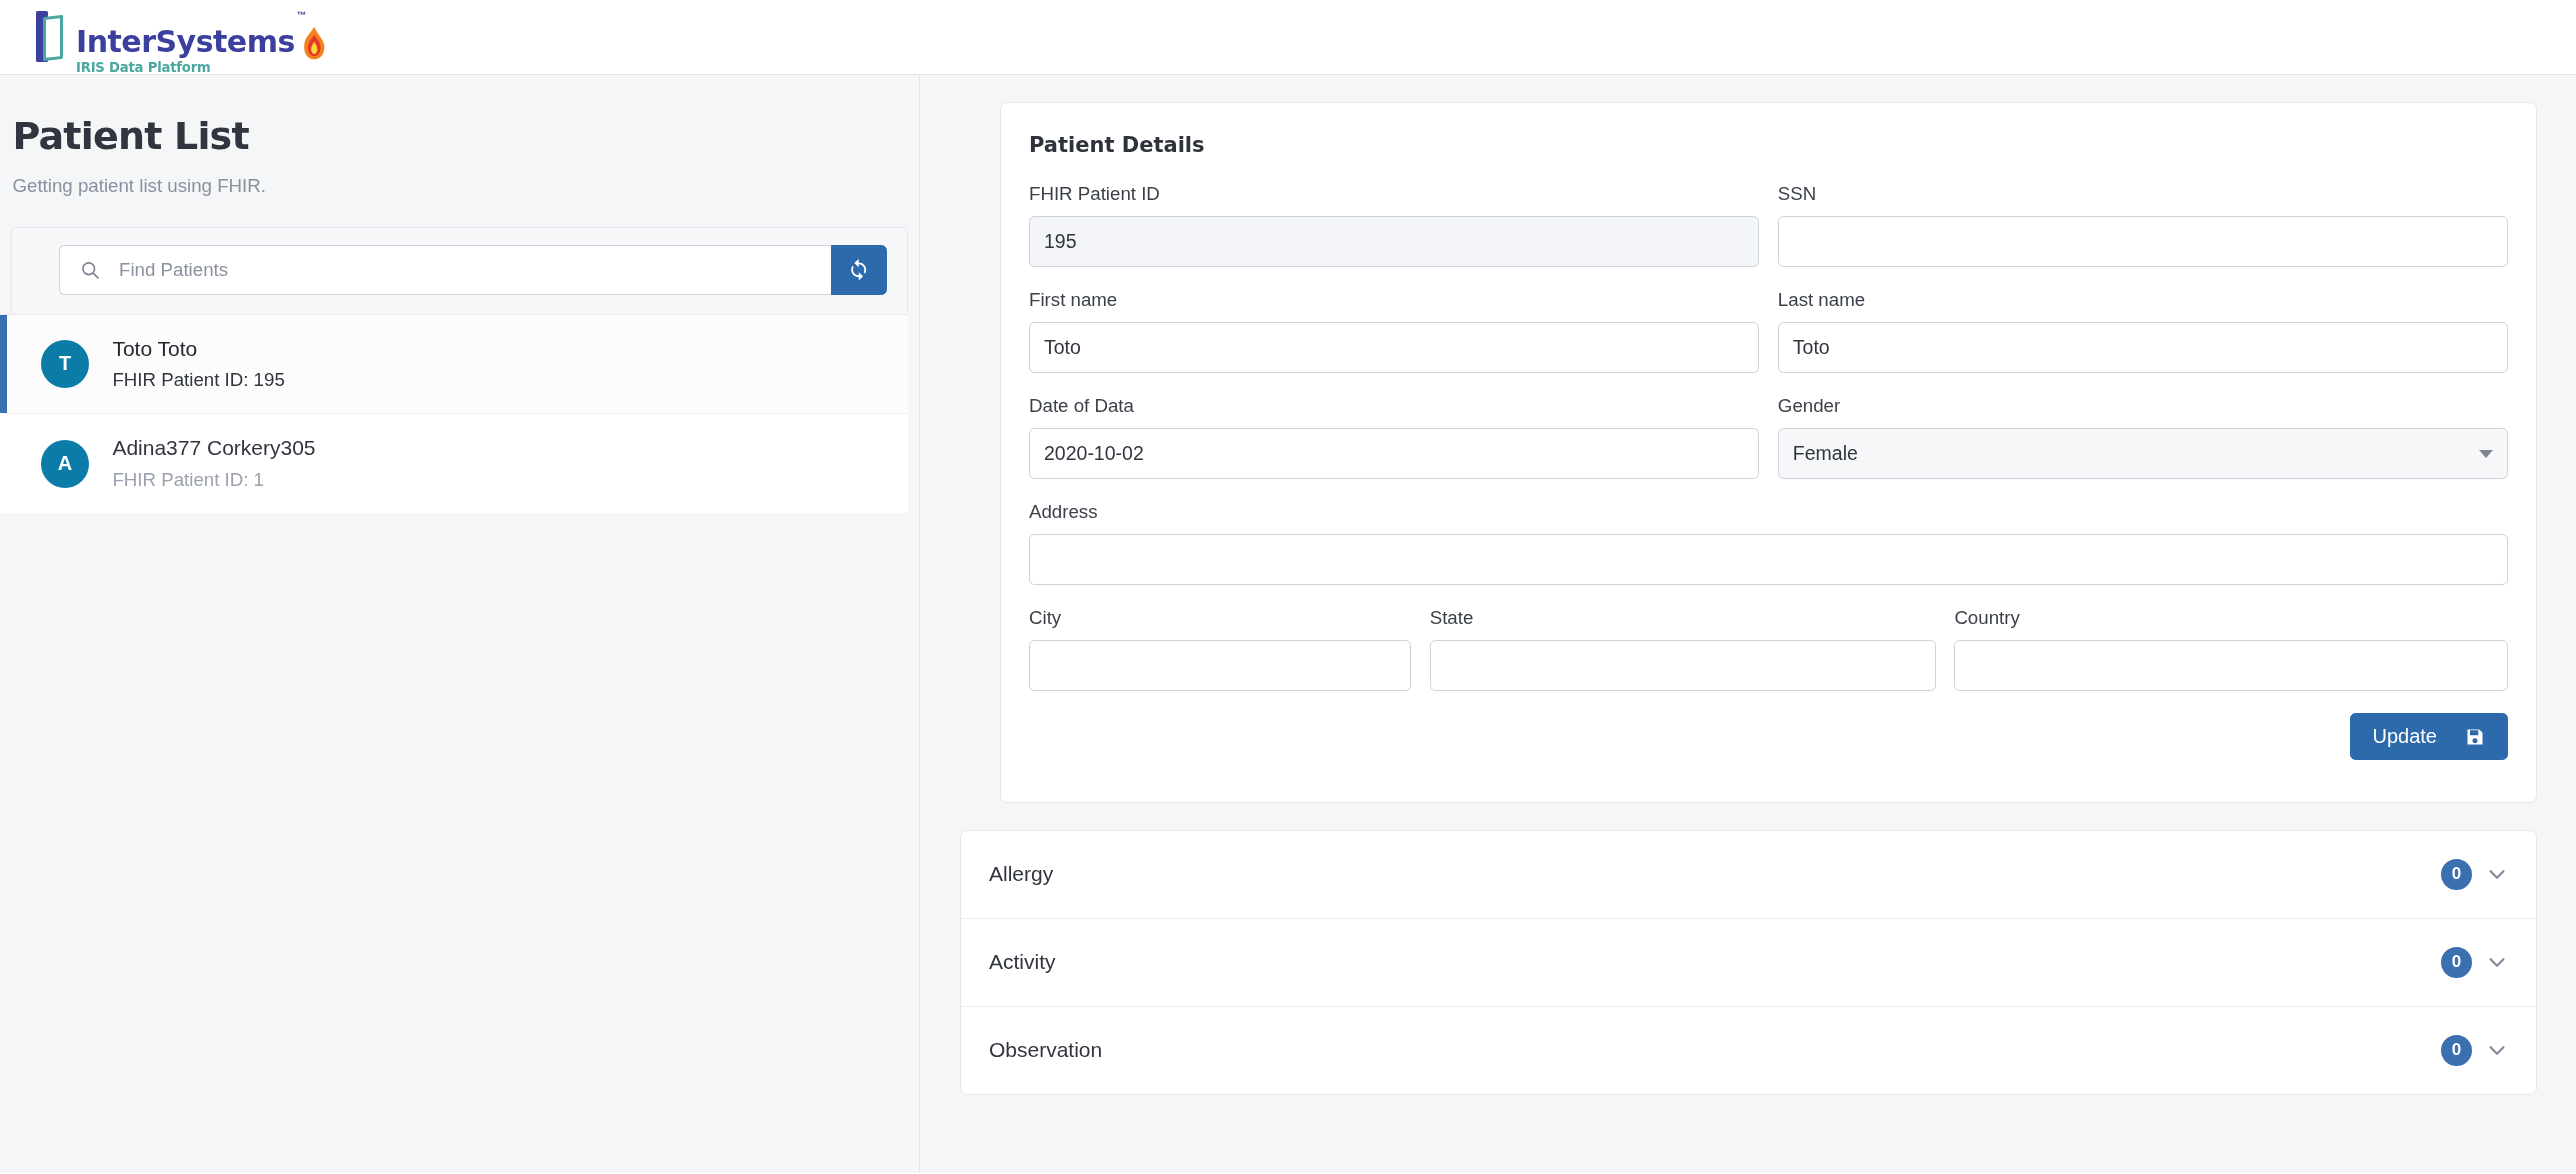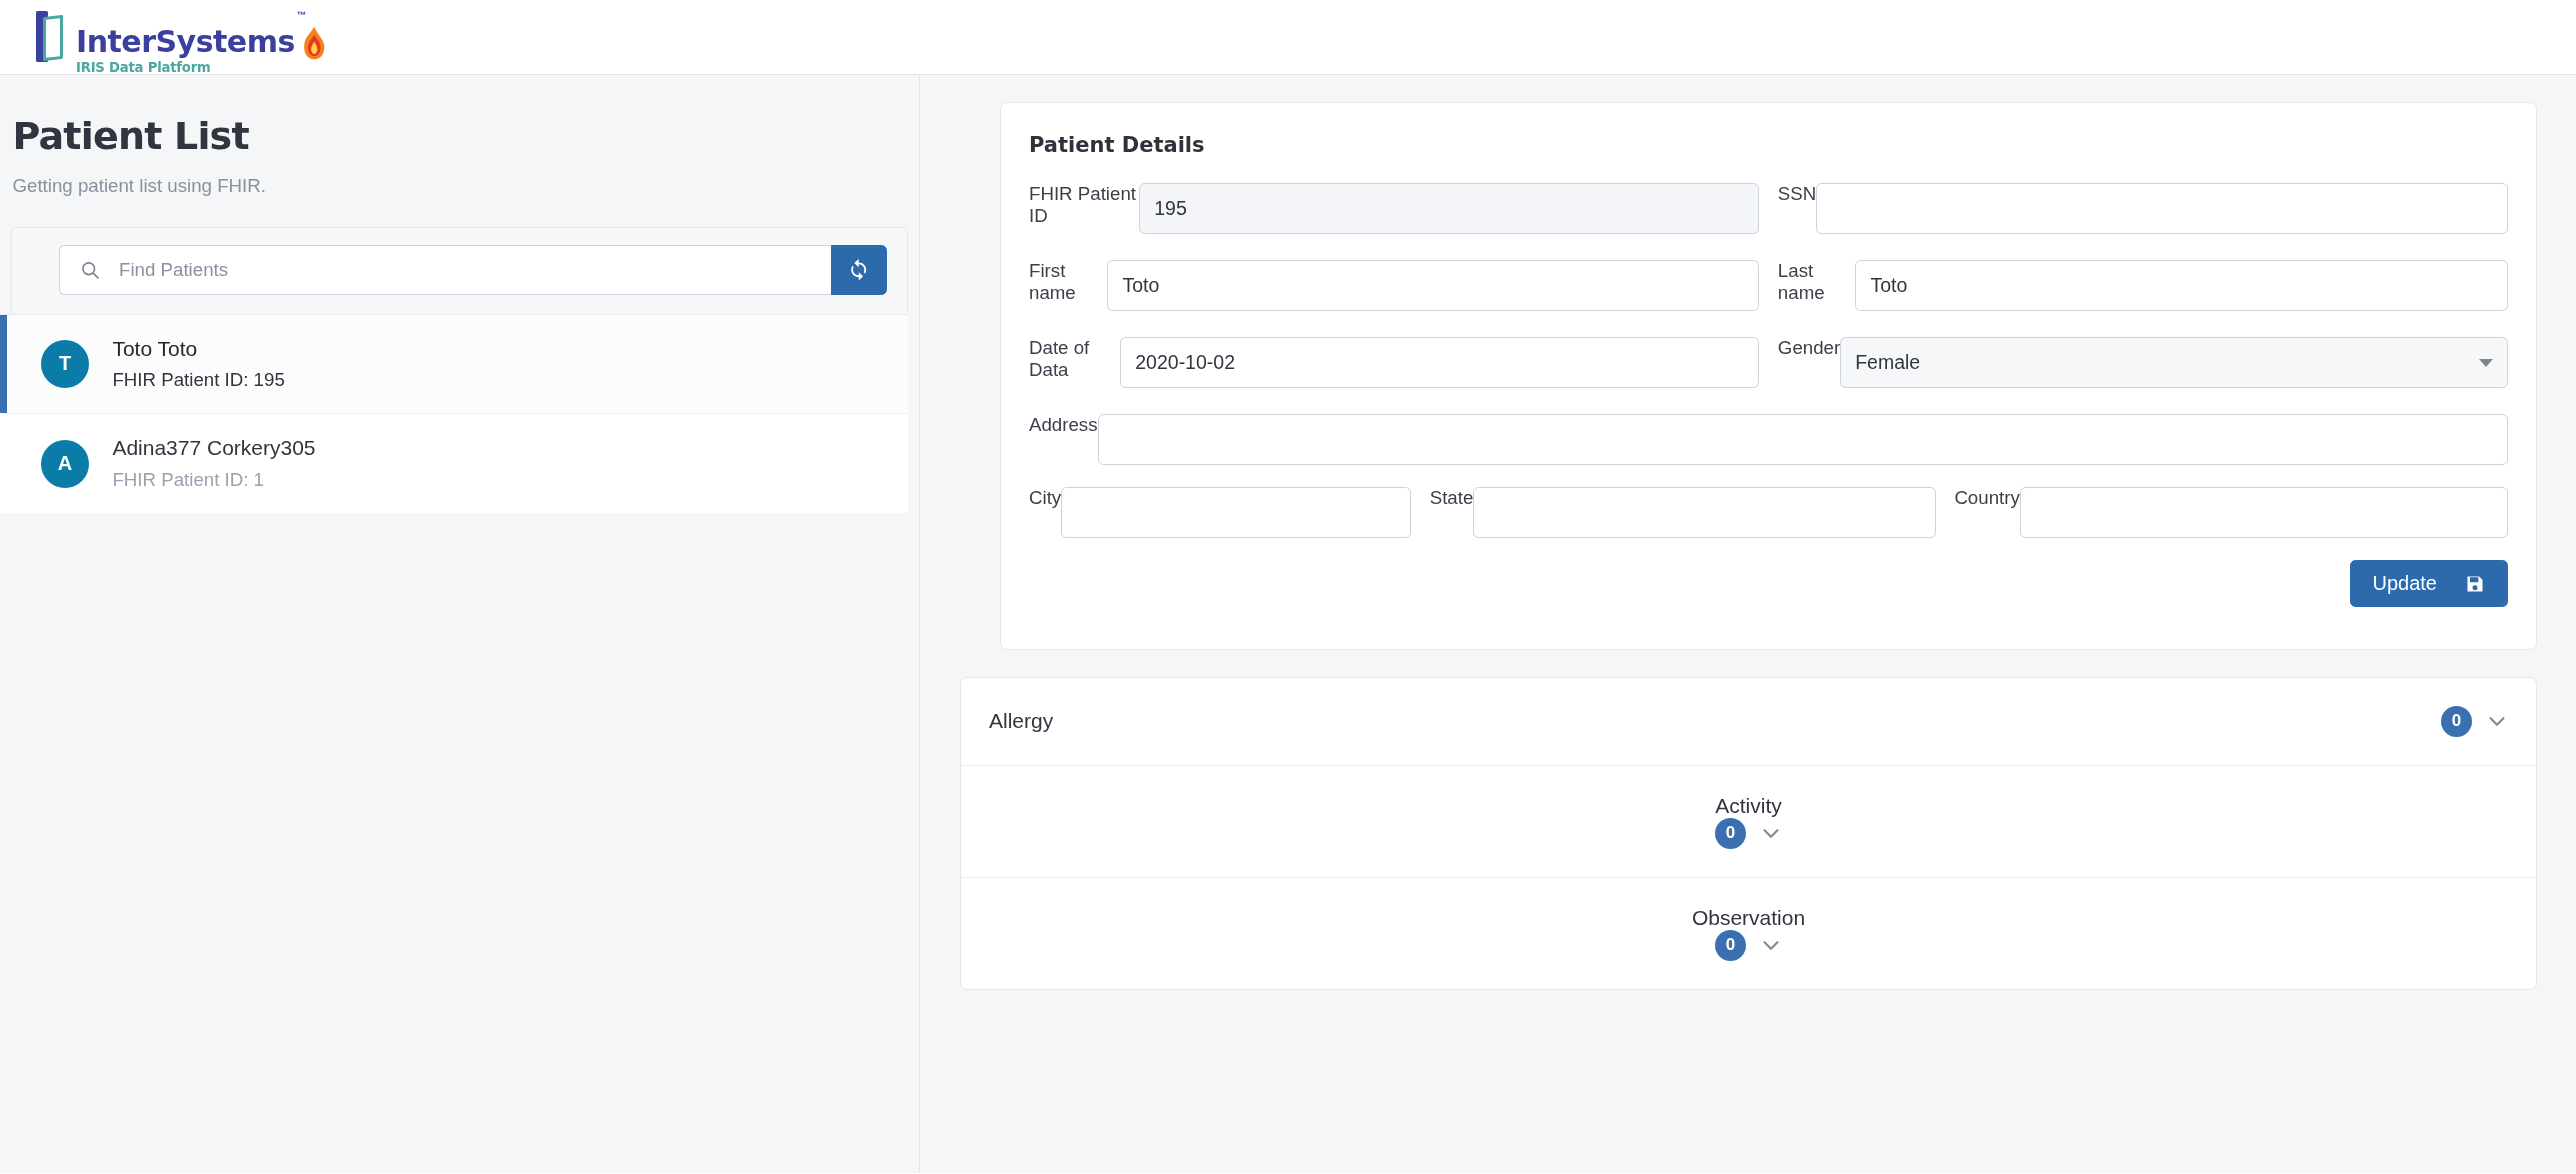--- a/index.html
+++ b/index.html
@@ -173,21 +173,21 @@
     padding: 30px 28px 42px 28px;
     margin-left: 40px;
   }
   .card-title {
     font-size: 21px; font-weight: bold; color: #2e323b;
     margin: 0 0 26.5px 0;
     font-family: "DejaVu Sans", sans-serif;
   }
   .field-label { font-size: 18.7px; color: #3a3f49; margin-bottom: 11px; display: block; }
   .field-row { display: flex; gap: 18.7px; margin-bottom: 22px; }
-  .field { display: flex; flex-direction: row; }
+  .field { display: flex; flex-direction: column; }
   .fi {
     height: 51px;
     border: 0.8px solid #ccd1dc;
     border-radius: 5.5px;
     background: #ffffff;
     font-size: 19.5px; color: #31353f;
     padding: 0 14px;
     outline: none;
     width: 100%;
     font-family: "Liberation Sans", sans-serif;
@@ -223,21 +223,21 @@
     background: #ffffff;
     border: 0.8px solid #e5e7eb;
     border-radius: 7px;
     overflow: hidden;
   }
   .acc-item {
     display: flex; align-items: center; justify-content: space-between;
     padding: 28px 28px 28px 28px;
     cursor: pointer;
   }
-  .acc-item + .acc-item { border-top: 0.8px solid #ebedf1; flex-direction: column; }
+  .acc-item + .acc-item { border-top: 0.8px solid #ebedf1; }
   .acc-label { font-size: 21px; color: #31353f; }
   .acc-right { display: flex; align-items: center; gap: 14px; }
   .badge {
     min-width: 31px; height: 31px;
     background: #3a6fb0; color: #ffffff;
     border-radius: 17px;
     display: flex; align-items: center; justify-content: center;
     font-size: 17px; font-weight: bold;
     padding: 0 9.3px;
   }

